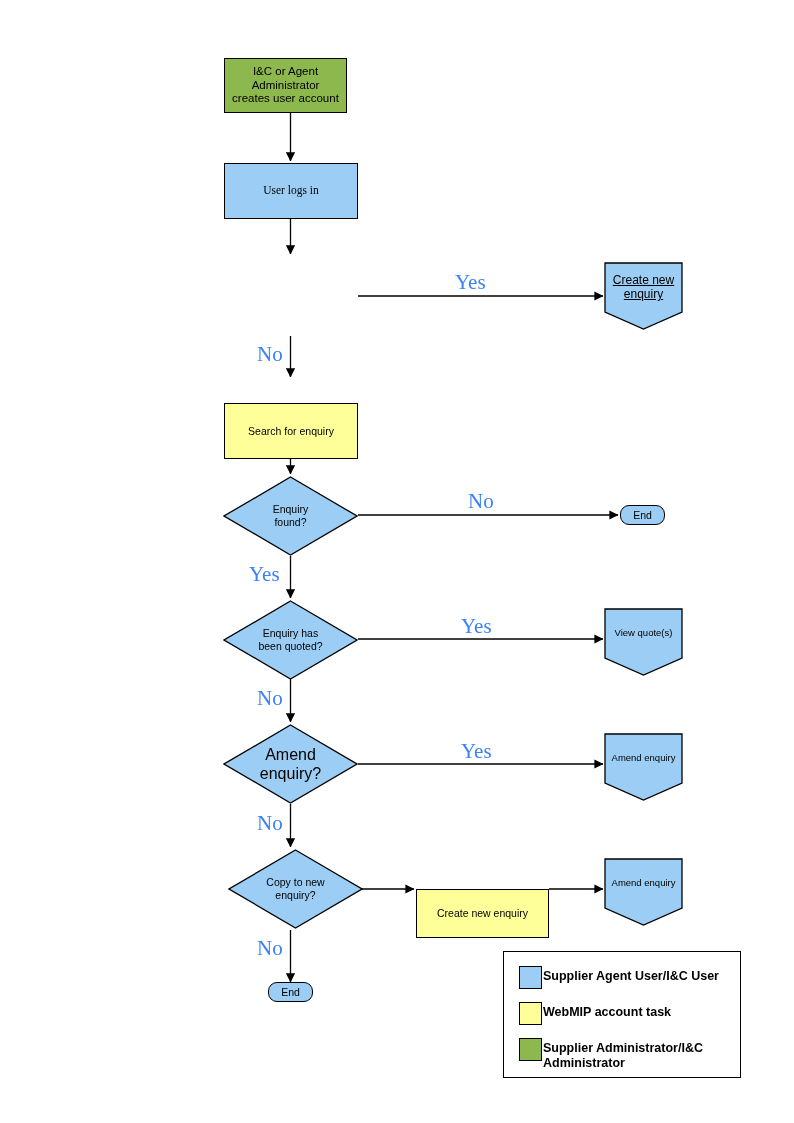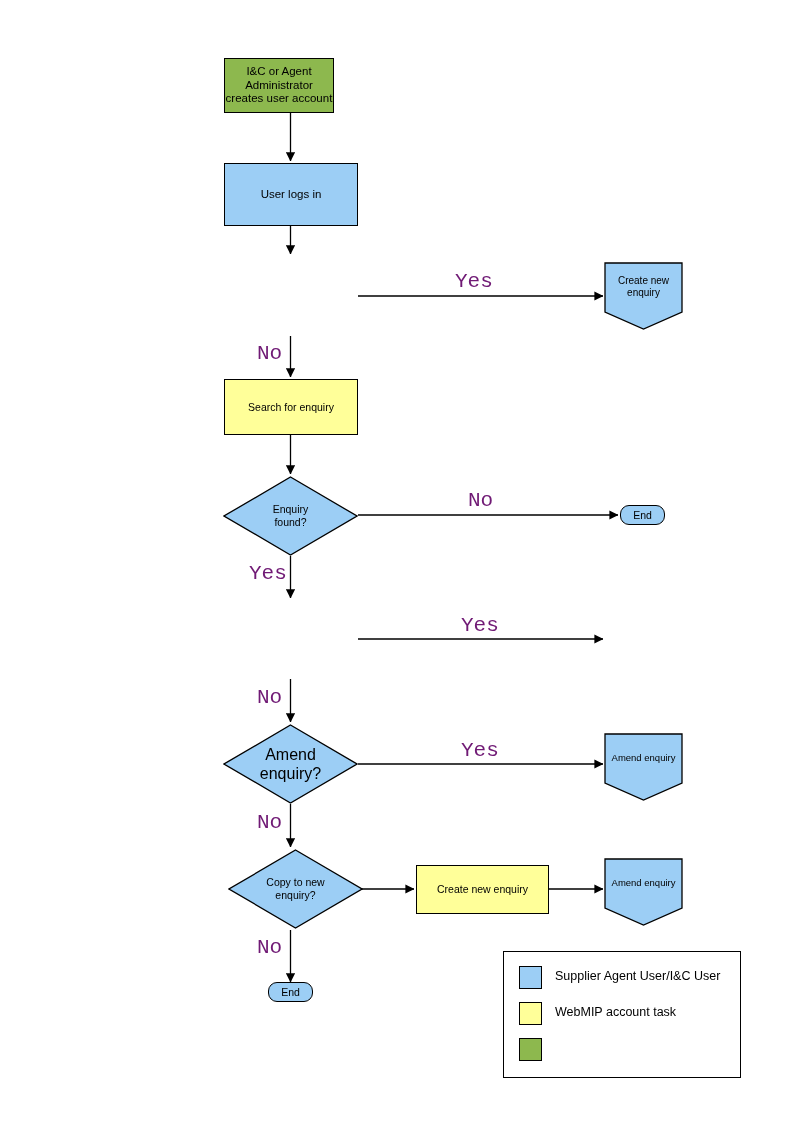--- a/index.html
+++ b/index.html
@@ -30,21 +30,21 @@
     color: #000;
     line-height: 1.2;
     white-space: pre-line;
   }
   
   .rect {
     border: 1px solid #000;
   }
   .rect.green { background: #8DB84E; }
   .rect.blue  { background: #9CCEF5; }
-  .rect.yellow{ background: #FFFF99; }
+  .rect.yellow{ background: #FFFF99; margin-top: 24px; }
 
   
   .diamond {
     position: absolute;
   }
   .diamond .dlabel {
     position: absolute;
     left: 0; top: 0;
     width: 100%; height: 100%;
     display: flex;
@@ -79,22 +79,22 @@
     border-radius: 9px;
     display: flex;
     align-items: center;
     justify-content: center;
     box-sizing: border-box;
     color: #000;
   }
   
   .elabel {
     position: absolute;
-    color: #701a75;
-    font-family: Liberation Mono, monospace;
+    color: #3b82f6;
+    font-family: Liberation Serif, serif;
     white-space: nowrap;
   }
   
   #legend {
     position: absolute;
     left: 503px;
     top: 951px;
     width: 238px;
     height: 127px;
     border: 1px solid #000;
@@ -107,26 +107,27 @@
     align-items: flex-start;
   }
   .swatch {
     width: 23px;
     height: 23px;
     border: 1px solid #000;
     box-sizing: border-box;
     flex: 0 0 auto;
   }
   .legend-text {
-    margin-left: 13px;
+    margin-left: 1px;
     font-size: 12.5px;
     line-height: 14.5px;
     color: #000;
     white-space: pre-line;
     margin-top: 3px;
+    font-weight: bold;
   }
   svg.edges {
     position: absolute;
     left: 0; top: 0;
     width: 794px; height: 1123px;
     pointer-events: none;
   }
 </style>
 </head>
 <body>
@@ -164,47 +165,60 @@
       <line x1="290.5" y1="804" x2="290.5" y2="847" marker-end="url(#arrow)"></line>
 
       <line x1="358" y1="889" x2="414" y2="889" marker-end="url(#arrow)"></line>
 
       <line x1="549" y1="889" x2="603" y2="889" marker-end="url(#arrow)"></line>
 
       <line x1="290.5" y1="930" x2="290.5" y2="982" marker-end="url(#arrow)"></line>
     </g>
   </svg>
 
-  <div class="node rect green" style="left:224px; top:58px; width:110px; height:55px; font-size:11.5px;">I&amp;C or Agent Administrator
+  <div class="node rect green" style="left:224px; top:58px; width:123px; height:55px; font-size:11.5px;">I&amp;C or Agent Administrator
 creates user account</div>
 
-  <div class="node rect blue" style="left:224px; top:163px; width:134px; height:63px; font-size:11.5px;">User logs in</div>
+  <div class="node rect blue" style="left:224px; top:163px; width:134px; height:56px; font-size:11.5px;font-family:Liberation Serif, serif;">User logs in</div>
 
 
   <div class="pent" style="left:604px; top:262px; width:79px; height:68px;">
     <svg width="79" height="68" viewBox="0 0 79 68" xmlns="http://www.w3.org/2000/svg">
       <polygon points="1,1 78,1 78,50 39.5,67 1,50" fill="#9CCEF5" stroke="#000" stroke-width="1.3"></polygon>
     </svg>
-    <div class="plabel" style="height:50px; font-size:10px;">Create new
+    <div class="plabel" style="height:50px; font-size:12px;text-decoration:underline;">Create new
 enquiry</div>
   </div>
 
   <div class="node rect yellow" style="left:224px; top:379px; width:134px; height:56px; font-size:10.5px;">Search for enquiry</div>
 
   <div class="diamond" style="left:223px; top:476px; width:135px; height:80px;">
     <svg width="135" height="80" viewBox="0 0 135 80" xmlns="http://www.w3.org/2000/svg">
       <polygon points="67.5,1 134,40 67.5,79 1,40" fill="#9CCEF5" stroke="#000" stroke-width="1.3"></polygon>
     </svg>
     <div class="dlabel" style="font-size:10.5px;">Enquiry
 found?</div>
   </div>
 
   <div class="term" style="left:620px; top:505px; width:45px; height:20px; font-size:10.5px;">End</div>
 
-
+  <div class="diamond" style="left:223px; top:600px; width:135px; height:80px;">
+    <svg width="135" height="80" viewBox="0 0 135 80" xmlns="http://www.w3.org/2000/svg">
+      <polygon points="67.5,1 134,40 67.5,79 1,40" fill="#9CCEF5" stroke="#000" stroke-width="1.3"></polygon>
+    </svg>
+    <div class="dlabel" style="font-size:10.5px;">Enquiry has
+been quoted?</div>
+  </div>
+
+  <div class="pent" style="left:604px; top:608px; width:79px; height:68px;">
+    <svg width="79" height="68" viewBox="0 0 79 68" xmlns="http://www.w3.org/2000/svg">
+      <polygon points="1,1 78,1 78,50 39.5,67 1,50" fill="#9CCEF5" stroke="#000" stroke-width="1.3"></polygon>
+    </svg>
+    <div class="plabel" style="height:50px; font-size:9.5px;">View quote(s)</div>
+  </div>
 
   <div class="diamond" style="left:223px; top:724px; width:135px; height:80px;">
     <svg width="135" height="80" viewBox="0 0 135 80" xmlns="http://www.w3.org/2000/svg">
       <polygon points="67.5,1 134,40 67.5,79 1,40" fill="#9CCEF5" stroke="#000" stroke-width="1.3"></polygon>
     </svg>
     <div class="dlabel" style="font-size:16px;">Amend
 enquiry?</div>
   </div>
 
   <div class="pent" style="left:604px; top:733px; width:79px; height:68px;">
@@ -255,16 +269,18 @@
     <div class="legend-row" style="left:15px; top:14px;">
       <span class="swatch" style="background:#9CCEF5;"></span>
       <span class="legend-text">Supplier Agent User/I&amp;C User</span>
     </div>
     <div class="legend-row" style="left:15px; top:50px;">
       <span class="swatch" style="background:#FFFF99;"></span>
       <span class="legend-text">WebMIP account task</span>
     </div>
     <div class="legend-row" style="left:15px; top:86px;">
       <span class="swatch" style="background:#8DB84E;"></span>
+      <span class="legend-text">Supplier Administrator/I&amp;C
+Administrator</span>
     </div>
   </div>
 
 </div>
 
 </body></html>

